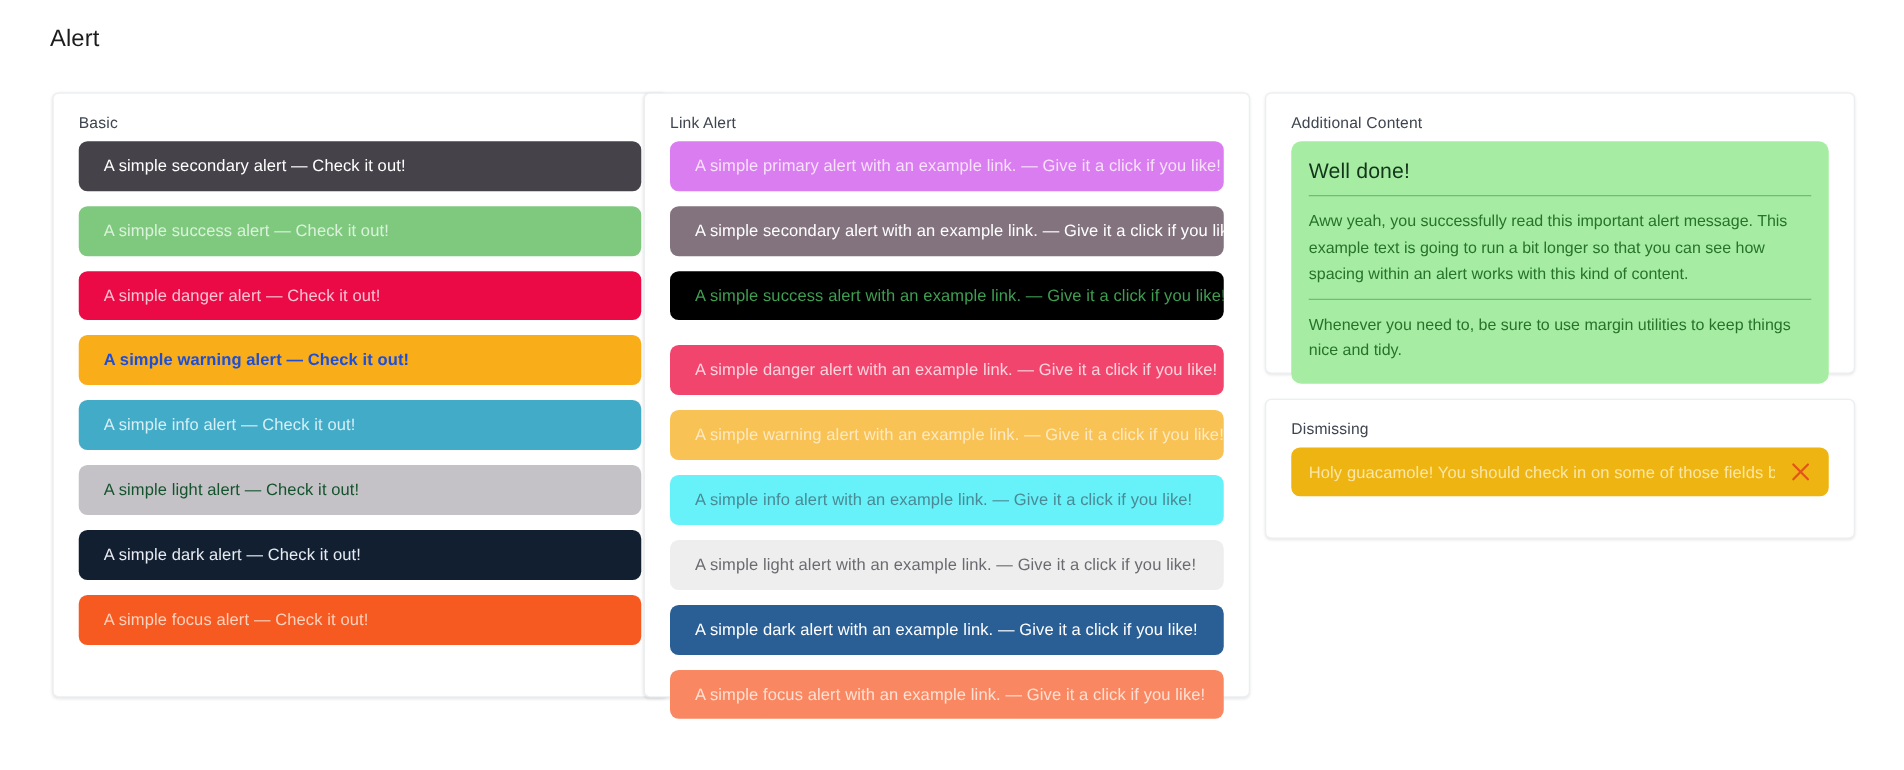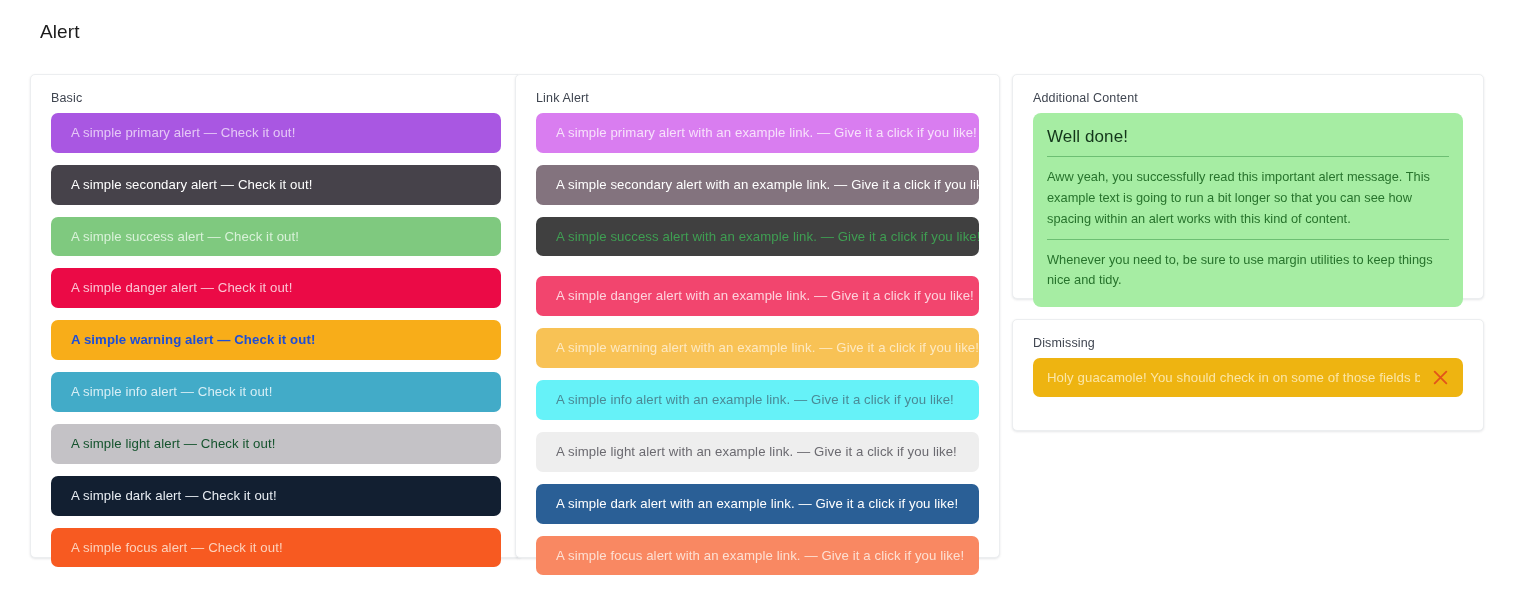--- a/index.html
+++ b/index.html
@@ -30,21 +30,21 @@
   }
   .card-title {
     font-size: 12.5px;
     color: #3f4550;
     padding: 16px 20px 8px 20px;
     letter-spacing: .15px;
   }
   .card-body { padding: 0 20px 20px 20px; }
 
   
-  #card-basic { left: 30px;  top: 74px; width: 492px; height: 484px; }
+  #card-basic { left: 42px;  top: 74px; width: 492px; height: 484px; }
   #card-link  { left: 515px; top: 74px; width: 485px; height: 484px; }
   #card-extra { left: 1012px;top: 74px; width: 472px; height: 225px; }
   #card-dismiss { left: 1012px; top: 319px; width: 472px; height: 112px; }
 
   .alert {
     border-radius: 7px;
     padding: 11px 20px;
     font-size: 13.2px;
     line-height: 1.35;
     margin-bottom: 12px;
@@ -106,38 +106,37 @@
 </head>
 <body>
 
 <div class="page">
 
   <div class="page-title">Alert</div>
 
   <div class="card" id="card-basic">
     <div class="card-title">Basic</div>
     <div class="card-body" id="basic-list">
-        <div class="alert" style="background: rgb(169, 87, 226); color: rgb(229, 200, 246);">A simple primary alert — Check it out!</div>
         <div class="alert" style="background: rgb(70, 66, 74); color: rgb(255, 255, 255);">A simple secondary alert — Check it out!</div>
         <div class="alert" style="background: rgb(127, 201, 127); color: rgb(217, 242, 217);">A simple success alert — Check it out!</div>
         <div class="alert" style="background: rgb(235, 10, 70); color: rgb(251, 196, 211);">A simple danger alert — Check it out!</div>
         <div class="alert" style="background: rgb(248, 173, 25); color: #1d4ed8; font-weight: bold;">A simple warning alert — Check it out!</div>
         <div class="alert" style="background: rgb(66, 171, 200); color: rgb(215, 238, 245);">A simple info alert — Check it out!</div>
         <div class="alert" style="background: rgb(196, 194, 198); color: #14532d;">A simple light alert — Check it out!</div>
         <div class="alert" style="background: rgb(18, 31, 49); color: rgb(231, 236, 242);">A simple dark alert — Check it out!</div>
         <div class="alert" style="background: rgb(247, 90, 33); color: rgb(252, 210, 189);">A simple focus alert — Check it out!</div>
       </div>
   </div>
 
   <div class="card" id="card-link">
     <div class="card-title">Link Alert</div>
     <div class="card-body" id="link-list">
         <div class="alert" style="background: rgb(217, 125, 240); color: rgb(247, 225, 251);">A simple primary alert with an example link. — Give it a click if you like!</div>
         <div class="alert" style="background: rgb(131, 115, 126); color: rgb(255, 255, 255);">A simple secondary alert with an example link. — Give it a click if you like!</div>
-        <div class="alert" style="background: #404040; color: rgb(63, 158, 82);">A simple success alert with an example link. — Give it a click if you like!</div>
+        <div class="alert" style="background: #000000; color: rgb(63, 158, 82);">A simple success alert with an example link. — Give it a click if you like!</div>
         <div class="alert" style="background: rgb(242, 69, 110); color: rgb(253, 211, 221); margin-top: 20px;">A simple danger alert with an example link. — Give it a click if you like!</div>
         <div class="alert" style="background: rgb(248, 194, 85); color: rgb(253, 233, 194);">A simple warning alert with an example link. — Give it a click if you like!</div>
         <div class="alert" style="background: rgb(102, 242, 248); color: rgb(74, 138, 150);">A simple info alert with an example link. — Give it a click if you like!</div>
         <div class="alert" style="background: rgb(238, 238, 238); color: rgb(107, 106, 112);">A simple light alert with an example link. — Give it a click if you like!</div>
         <div class="alert" style="background: rgb(42, 95, 150); color: rgb(255, 255, 255);">A simple dark alert with an example link. — Give it a click if you like!</div>
         <div class="alert" style="background: rgb(249, 136, 98); color: rgb(253, 224, 211);">A simple focus alert with an example link. — Give it a click if you like!</div>
       </div>
   </div>
 
   <div class="card" id="card-extra">

